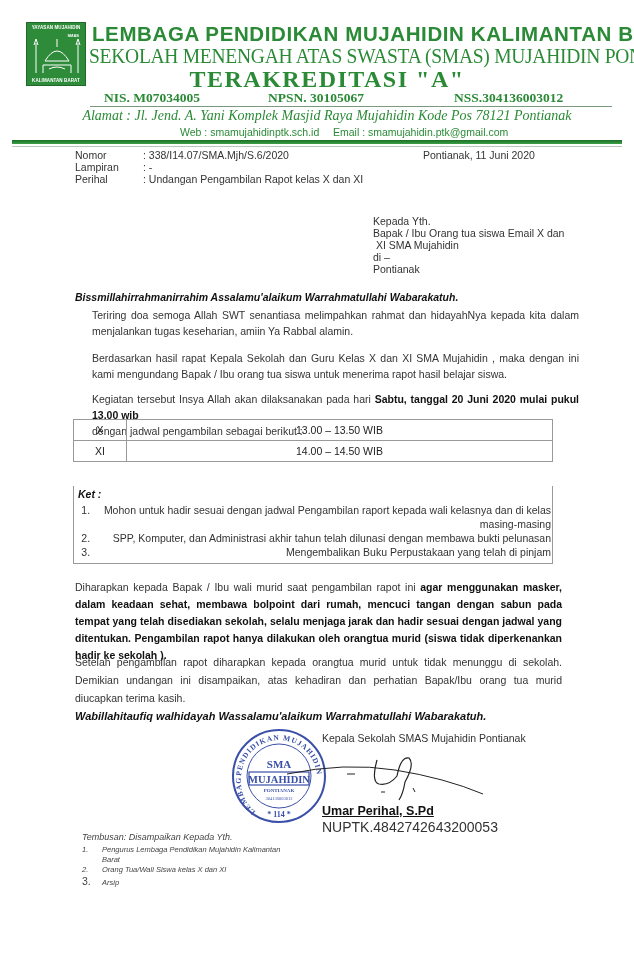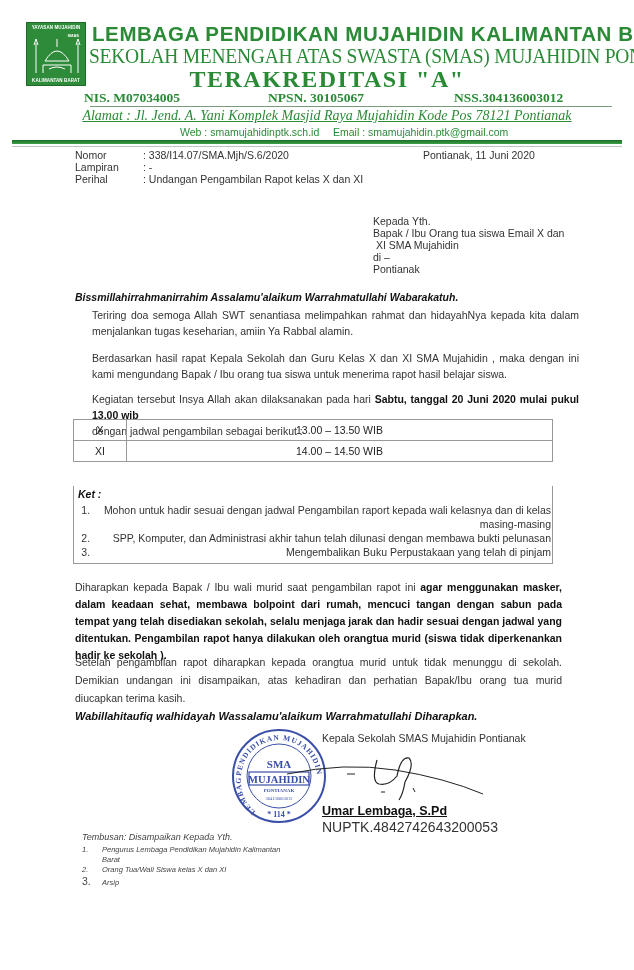--- a/index.html
+++ b/index.html
@@ -10,21 +10,21 @@
   .logo .top, .logo .bot { position:absolute; left:0; right:0; font-size:4.5px; color:#fff; text-align:center; font-weight:bold; font-family:"Liberation Sans", sans-serif; letter-spacing:0.1px; }
   .logo .top { top:2px; }
   .logo .bot { bottom:2px; }
   .logo .smas { position:absolute; right:6px; top:10px; font-size:4px; color:#fff; font-weight:bold; }
   .logo svg { position:absolute; left:4px; top:12px; }
   .h1 { left:92px; top:22px; font-size:20.5px; font-weight:bold; color:#2a8a36; letter-spacing:0.6px; font-family:"Liberation Sans", sans-serif; white-space:nowrap; }
   .h2 { left:89px; top:44px; font-size:21px; color:#2a8a36; font-family:"Liberation Serif", serif; white-space:nowrap; letter-spacing:-0.3px; transform:scaleX(0.93); transform-origin:left; }
   .h3 { left:0; width:634px; top:66px; text-align:center; font-size:24px; font-weight:bold; color:#2a8a36; font-family:"Liberation Serif", serif; letter-spacing:1.5px; padding-left:20px; box-sizing:border-box; }
   .ids { top:90px; font-size:13.5px; font-weight:bold; color:#2a8a36; font-family:"Liberation Serif", serif; white-space:nowrap; }
   .rule1 { left:90px; right:22px; top:106px; height:1px; background:#7a9a7e; }
-  .alamat { left:0; width:634px; top:108px; text-align:center; font-size:14px; font-style:italic; color:#2a8a36; font-family:"Liberation Serif", serif; padding-left:20px; box-sizing:border-box; white-space:nowrap;text-decoration:underline; }
+  .alamat { left:0; width:634px; top:108px; text-align:center; font-size:14px; font-style:italic; color:#2a8a36; font-family:"Liberation Serif", serif; padding-left:20px; box-sizing:border-box; white-space:nowrap; }
   .web, .email { top:126px; font-size:10.5px; color:#2a8a36; white-space:nowrap; }
   .rule2 { left:12px; right:12px; top:140px; height:4px; background:linear-gradient(#1d6e27,#3aa046); }
   .rule3 { left:12px; right:12px; top:146px; height:1px; background:#b9c8bb; }
   
   .t { font-size:10.5px; color:#333; white-space:nowrap; }
   .para { left:92px; width:487px; font-size:10.5px; color:#333; line-height:16px; text-align:justify; }
   .b { font-weight:bold; color:#111; }
   .bi { font-weight:bold; font-style:italic; color:#111; }
   table.sched { position:absolute; left:73px; top:419px; width:480px; border-collapse:collapse; font-size:10.5px; color:#222; }
   table.sched td, table.sched th { border:1px solid #999; text-align:center; height:20px; padding:0; }
@@ -58,21 +58,21 @@
       <line x1="14" y1="26" x2="38" y2="26"></line>
       <path d="M12 30 L40 30 M12 30 L12 38 M40 30 L40 38"></path>
       <path d="M18 34 Q26 30 34 34"></path>
     </g>
   </svg>
   <div class="bot">KALIMANTAN BARAT</div>
 </div>
 <div class="abs h1">LEMBAGA PENDIDIKAN MUJAHIDIN KALIMANTAN BARAT</div>
 <div class="abs h2">SEKOLAH MENENGAH ATAS SWASTA (SMAS) MUJAHIDIN PONTIANAK</div>
 <div class="abs h3">TERAKREDITASI "A"</div>
-<div class="abs ids" style="left:84px;">NIS. M07034005</div>
+<div class="abs ids" style="left:104px;">NIS. M07034005</div>
 <div class="abs ids" style="left:268px;">NPSN. 30105067</div>
 <div class="abs ids" style="left:454px;">NSS.304136003012</div>
 <div class="abs rule1"></div>
 <div class="abs alamat">Alamat : Jl. Jend. A. Yani Komplek Masjid Raya Mujahidin Kode Pos 78121 Pontianak</div>
 <div class="abs web" style="left:180px;">Web : smamujahidinptk.sch.id</div>
 <div class="abs email" style="left:333px;">Email : smamujahidin.ptk@gmail.com</div>
 <div class="abs rule2"></div>
 <div class="abs rule3"></div>
 
 <div class="abs t" style="left:75px;top:149px;">Nomor</div>
@@ -109,21 +109,21 @@
 <div class="abs ket">
   <div class="title">Ket :</div>
   <ol>
     <li>Mohon untuk hadir sesuai dengan jadwal Pengambilan raport kepada wali kelasnya dan di kelas masing-masing</li>
     <li>SPP, Komputer, dan Administrasi akhir tahun telah dilunasi dengan membawa bukti pelunasan</li>
     <li>Mengembalikan Buku Perpustakaan yang telah di pinjam</li>
   </ol>
 </div>
 
 <div class="abs para2"><span>Diharapkan kepada Bapak / Ibu wali murid saat pengambilan rapot ini </span><span class="b">agar menggunakan masker, dalam keadaan sehat, membawa bolpoint dari rumah, mencuci tangan dengan sabun pada tempat yang telah disediakan sekolah, selalu menjaga jarak dan hadir sesuai dengan jadwal yang ditentukan. Pengambilan rapot hanya dilakukan oleh orangtua murid (siswa tidak diperkenankan hadir ke sekolah ).</span></div>
-<div class="abs para3"><span>Setelah pengambilan rapot diharapkan kepada orangtua murid untuk tidak menunggu di sekolah. Demikian undangan ini disampaikan, atas kehadiran dan perhatian Bapak/Ibu orang tua murid diucapkan terima kasih.</span><br><span class="bi" style="font-size:11px;">Wabillahitaufiq walhidayah Wassalamu'alaikum Warrahmatullahi Diharapkan.</span></div>
+<div class="abs para3"><span>Setelah pengambilan rapot diharapkan kepada orangtua murid untuk tidak menunggu di sekolah. Demikian undangan ini disampaikan, atas kehadiran dan perhatian Bapak/Ibu orang tua murid diucapkan terima kasih.</span><br><span class="bi" style="font-size:11px;">Wabillahitaufiq walhidayah Wassalamu'alaikum Warrahmatullahi Wabarakatuh.</span></div>
 
 <svg class="abs stamp" viewBox="0 0 100 96">
   <defs>
     <path id="ringTop" d="M12 50 A38 38 0 0 1 88 50"></path>
     <path id="ringLeft" d="M30 86 A38 38 0 0 1 12 50"></path>
   </defs>
   <circle cx="50" cy="48" r="46" fill="none" stroke="#3a4fa8" stroke-width="2"></circle>
   <circle cx="50" cy="48" r="32" fill="none" stroke="#3a4fa8" stroke-width="1"></circle>
   <text font-size="7.5" font-weight="bold" fill="#3a4fa8" font-family="Liberation Serif, serif" letter-spacing="1">
     <textPath href="#ringTop" startOffset="2">PENDIDIKAN MUJAHIDIN</textPath>
@@ -137,21 +137,21 @@
   <text x="50" y="64" text-anchor="middle" font-size="5" font-weight="bold" fill="#3a4fa8" font-family="Liberation Serif, serif">PONTIANAK</text>
   <text x="50" y="72" text-anchor="middle" font-size="4.5" fill="#3a4fa8" font-family="Liberation Serif, serif">304136003012</text>
   <text x="50" y="89" text-anchor="middle" font-size="8" font-weight="bold" fill="#3a4fa8" font-family="Liberation Serif, serif">* 114 *</text>
 </svg>
 <div class="abs t" style="left:322px;top:732px;font-size:10.5px;">Kepala Sekolah SMAS Mujahidin Pontianak</div>
 <svg class="abs" style="left:285px;top:752px;" width="200" height="50" viewBox="0 0 200 50">
   <path d="M2 22 Q60 10 110 18 Q160 26 198 42" stroke="#222" stroke-width="1" fill="none"></path>
   <path d="M62 22 L70 22 M92 8 Q86 30 94 32 Q104 34 112 24 Q116 4 124 6 Q130 12 120 30 Q118 42 114 48" stroke="#222" stroke-width="1.2" fill="none"></path>
   <path d="M96 40 L100 40 M128 36 L130 40" stroke="#222" stroke-width="1" fill="none"></path>
 </svg>
-<div class="abs" style="left:322px;top:804px;font-size:12.5px;font-weight:bold;text-decoration:underline;color:#111;white-space:nowrap;">Umar Lembaga, S.Pd</div>
+<div class="abs" style="left:322px;top:804px;font-size:12.5px;font-weight:bold;text-decoration:underline;color:#111;white-space:nowrap;">Umar Perihal, S.Pd</div>
 <div class="abs t" style="left:322px;top:819px;font-size:14px;">NUPTK.4842742643200053</div>
 
 <div class="abs tembusan">Tembusan: Disampaikan Kepada Yth.</div>
 <div class="abs temb-list">
   <div><span class="n">1.</span><span>Pengurus Lembaga Pendidikan Mujahidin Kalimantan</span></div>
   <div><span class="n"></span><span>Barat</span></div>
   <div><span class="n">2.</span><span>Orang Tua/Wali Siswa kelas X dan XI</span></div>
   <div style="margin-top:1px;"><span class="n" style="font-size:10.5px;font-style:normal;">3.</span><span>Arsip</span></div>
 </div>
 

